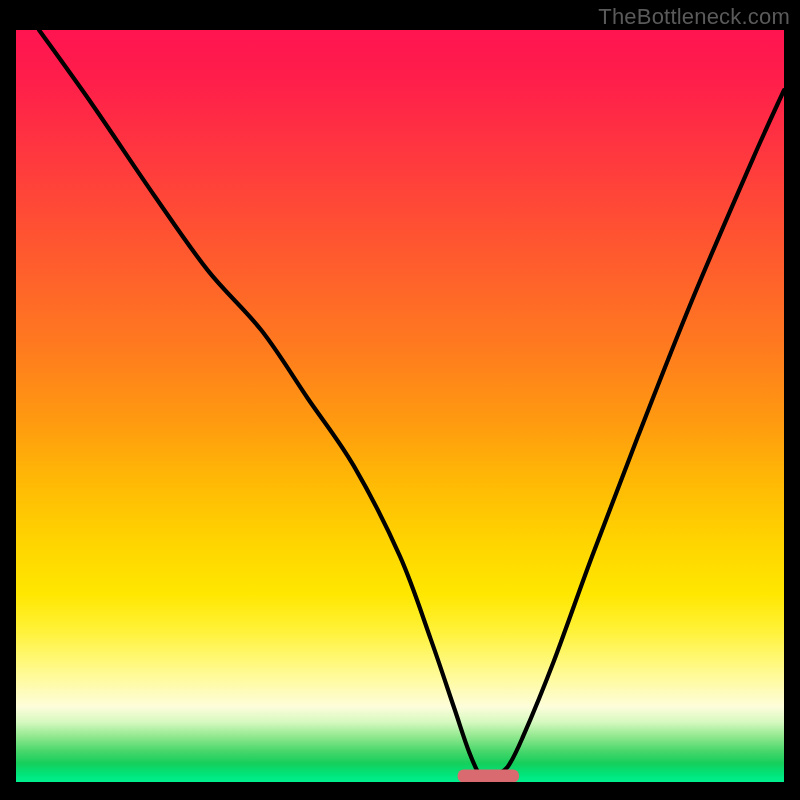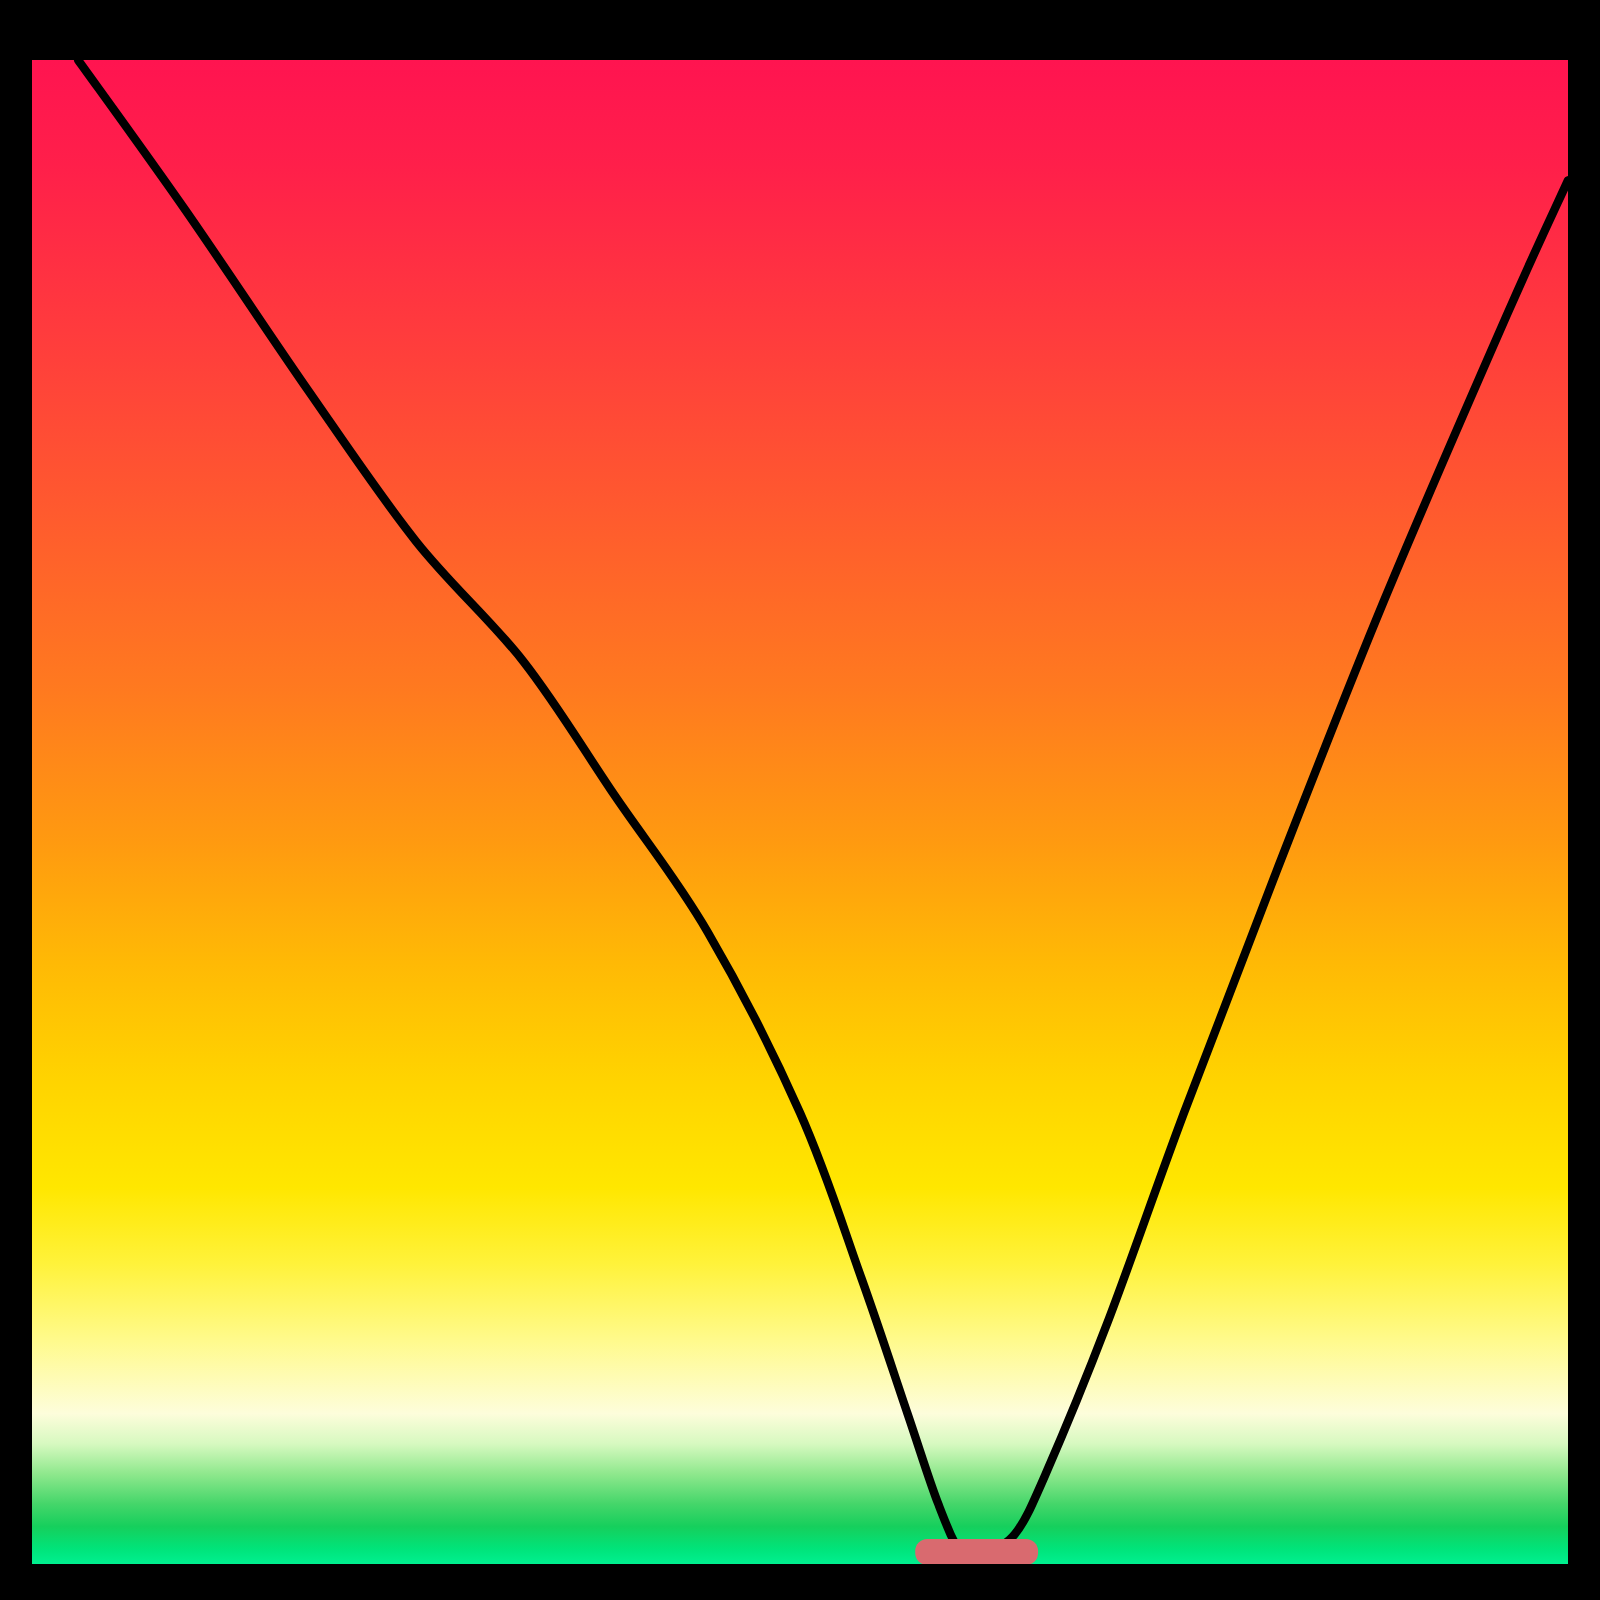--- a/index.html
+++ b/index.html
@@ -79,20 +79,21 @@
   }
   .marker {
     fill: #d96a6f;
     stroke: none;
   }
 </style>
 </head>
 <body>
 
 <div class="frame">
+  <div class="watermark">TheBottleneck.com</div>
 
   <div class="plot-area">
     <div class="gradient"></div>
     <svg class="overlay" viewBox="0 0 768 752" preserveAspectRatio="none">
       <path id="bottleneck-curve" class="curve" d="M 23.04 0 C 32 12.533333333333323, 57.60000000000001 47.62666666666661, 76.80000000000001 75.19999999999993 C 96.00000000000001 102.77333333333326, 119.04 137.8666666666666, 138.24 165.43999999999994 C 157.44 193.0133333333333, 174.08 218.07999999999998, 192 240.64 C 209.92 263.2, 229.11999999999998 279.49333333333334, 245.76 300.8 C 262.4 322.1066666666667, 276.48 345.92, 291.84000000000003 368.48 C 307.20000000000005 391.04, 322.56 409.84000000000003, 337.92 436.16 C 353.28000000000003 462.48, 371.2 497.5733333333333, 384 526.4 C 396.8 555.2266666666667, 405.76000000000005 584.0533333333333, 414.72 609.12 C 423.68 634.1866666666667, 431.36 658, 437.76 676.8 C 444.15999999999997 695.5999999999999, 448.64 710.3893333333333, 453.12 721.92 C 457.6 733.4506666666666, 460.8 741.9733333333334, 464.64 745.984 C 468.47999999999996 749.9946666666667, 471.67999999999995 747.488, 476.15999999999997 745.984 C 480.64 744.48, 486.4 743.4773333333334, 491.52 736.96 C 496.64 730.4426666666667, 499.2 724.4266666666667, 506.88 706.88 C 514.56 689.3333333333333, 526.0799999999999 661.76, 537.5999999999999 631.68 C 549.1199999999999 601.5999999999999, 561.92 564, 576 526.4 C 590.08 488.79999999999995, 605.44 448.6933333333333, 622.08 406.08 C 638.72 363.46666666666664, 656.6400000000001 317.0933333333333, 675.84 270.71999999999997 C 695.04 224.34666666666664, 721.92 162.93333333333337, 737.28 127.84000000000003 C 752.64 92.7466666666667, 762.88 71.43999999999998, 768 60.15999999999997"></path>
       <rect id="optimum-marker" class="marker" rx="6" ry="6" x="441.6" y="739.484" width="61.44" height="13"></rect>
     </svg>
   </div>
 </div>
 

